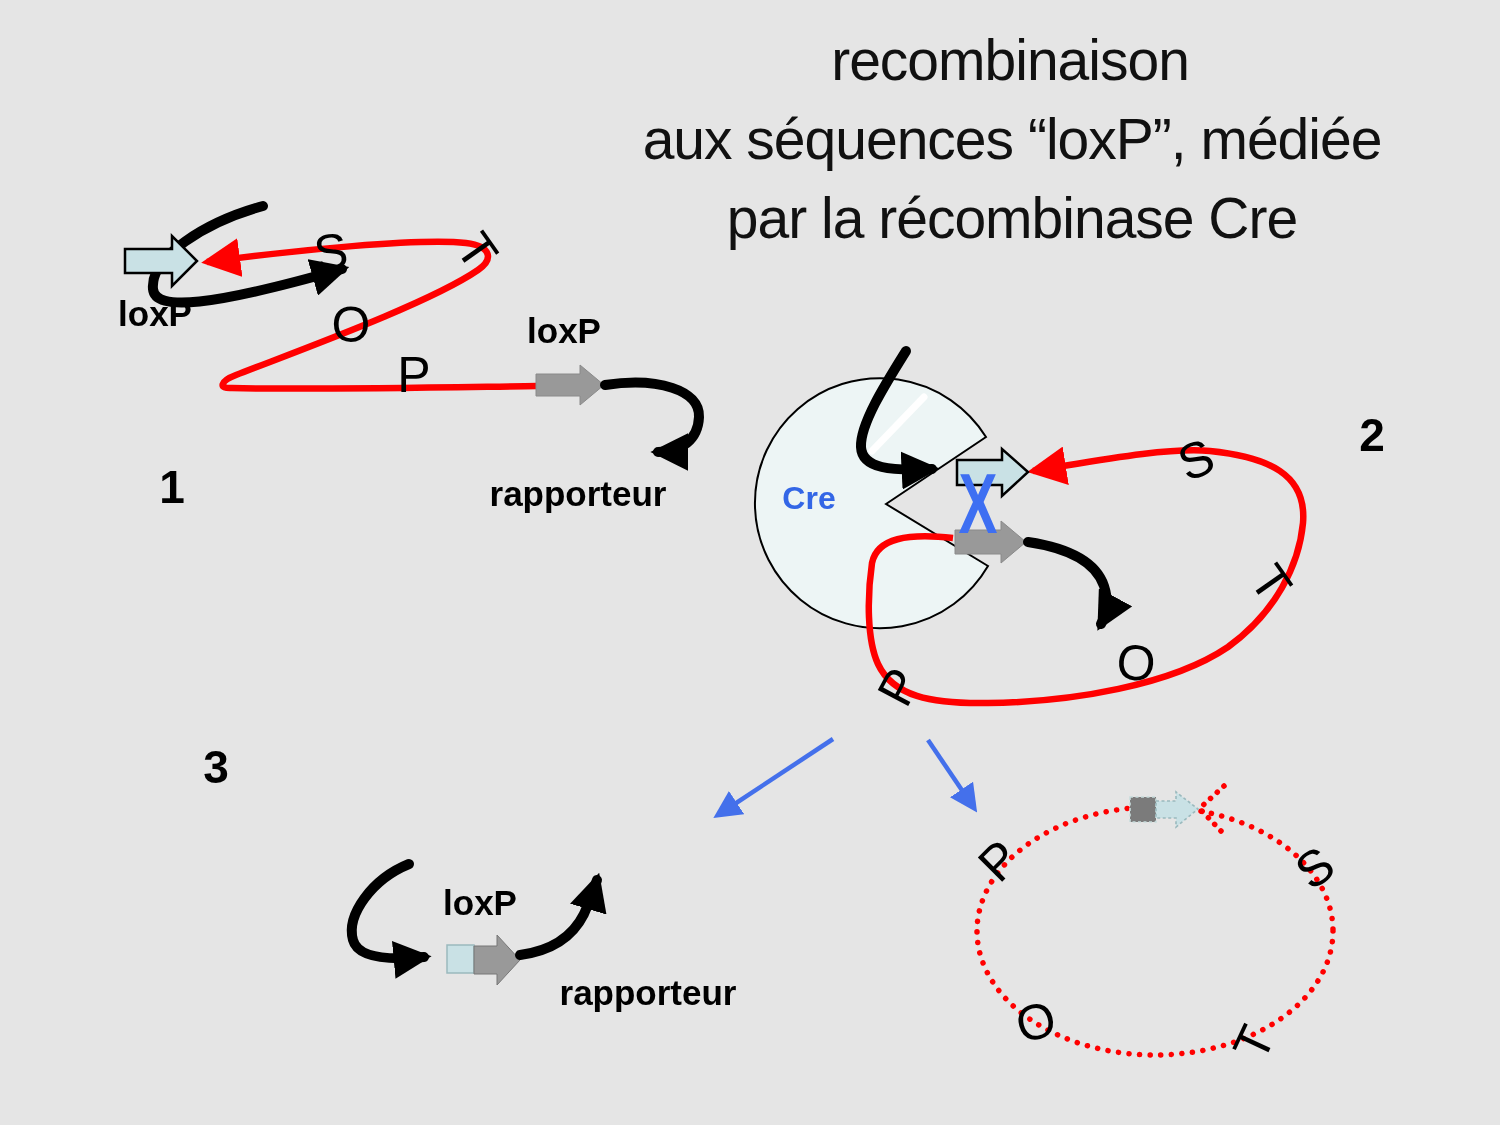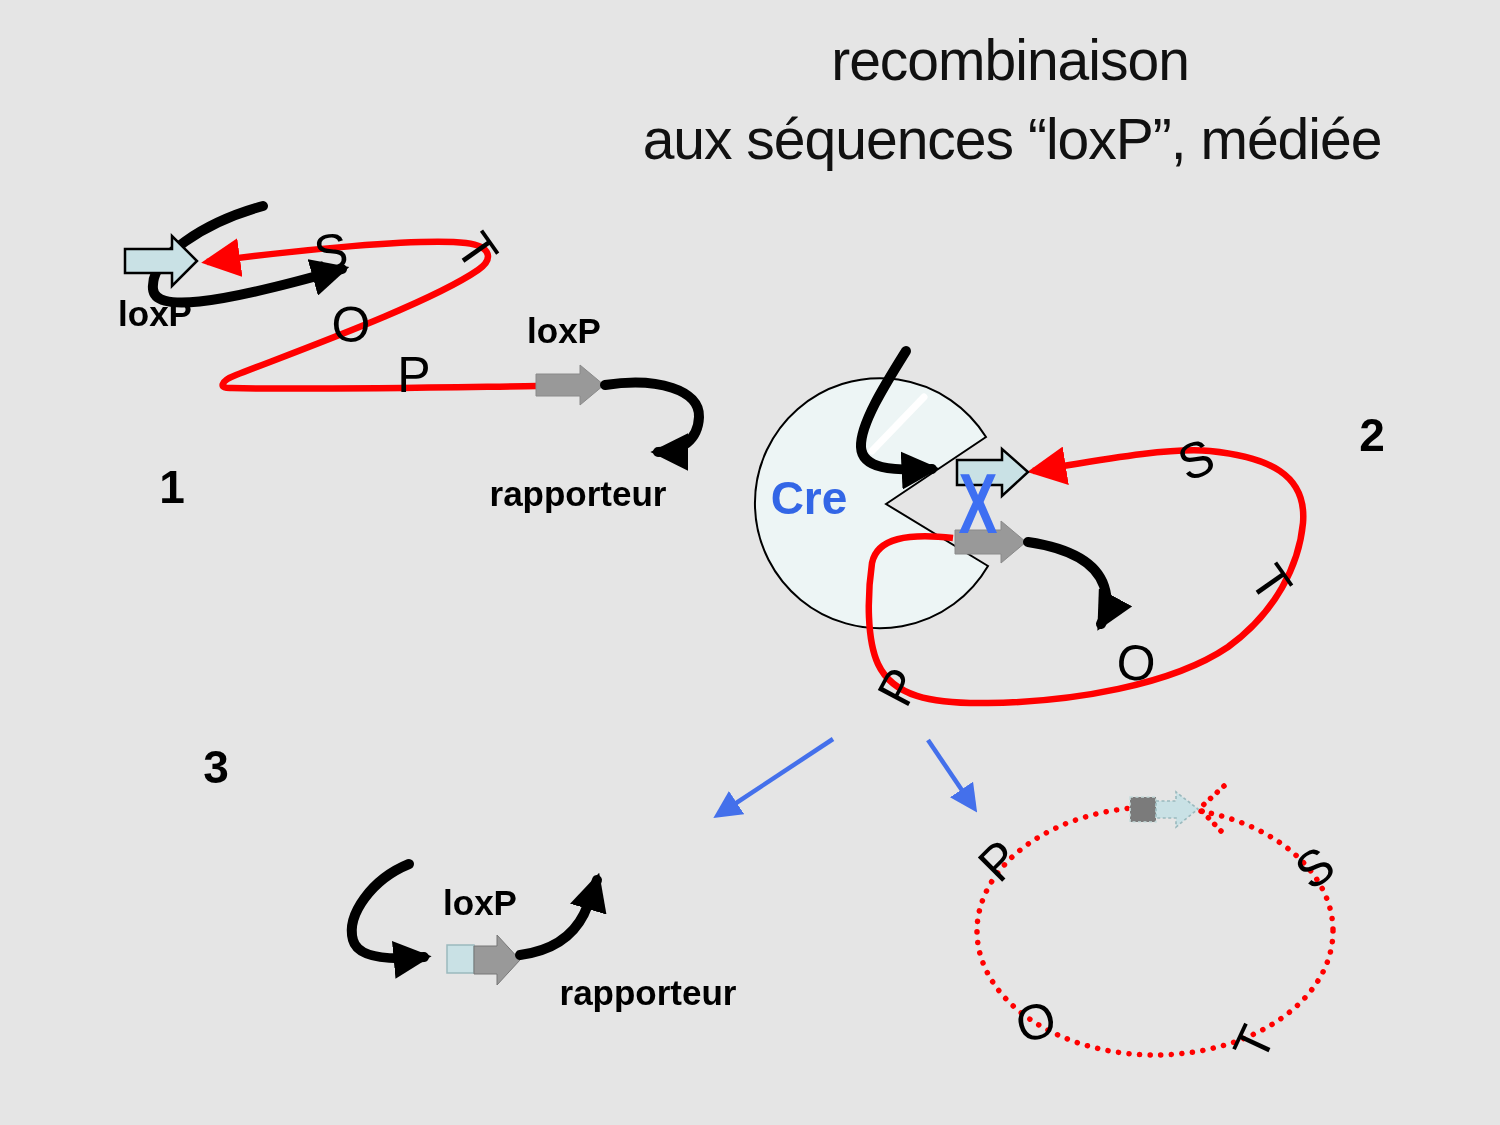--- a/index.html
+++ b/index.html
@@ -4,21 +4,21 @@
 <style>
   html,body{margin:0;padding:0;background:#ffffff;}
   #stage{position:relative;width:1500px;height:1125px;background:#e5e5e5;overflow:hidden;
          font-family:"Liberation Sans", sans-serif;}
   #diagram-svg{position:absolute;left:0;top:0;}
   .lbl{position:absolute;white-space:nowrap;transform:translate(-50%,-50%);color:#000;}
   .title-line{font-size:57px;font-weight:400;letter-spacing:-1px;color:#111;}
   .gene-label{font-size:35px;font-weight:700;}
   .step-num{font-size:46px;font-weight:700;}
   .stop-letter{font-size:50px;font-weight:400;}
-  .cre-label{font-size:46px;font-weight:700;color:#3366E6;text-align:center;}
+  .cre-label{font-size:32px;font-weight:700;color:#3366E6;text-align:center;}
   .x-label{font-size:86px;font-weight:700;color:#3E6FF2;}
 </style>
 </head>
 <body>
 
 <div id="stage">
 
   <svg id="diagram-svg" width="1500" height="1125" viewBox="0 0 1500 1125">
     <defs>
       <marker id="ah-black" viewBox="0 0 10 10" refX="8" refY="5" markerWidth="3.8" markerHeight="3.8" orient="auto-start-reverse">
@@ -74,20 +74,21 @@
     <ellipse cx="1155" cy="931" rx="178" ry="124" fill="none" stroke="#FF0000" stroke-width="5.5" stroke-linecap="round" stroke-dasharray="0.1 10.5"></ellipse>
 
     <rect x="1130" y="797" width="26" height="25" fill="#7B7B7B" stroke="#c8dcdc" stroke-width="1.6" stroke-dasharray="3 2.5"></rect>
     <polygon points="1156,801 1176,801 1176,792 1198,809 1176,827 1176,818 1156,818" fill="#C9E1E5" stroke="#9ab9bd" stroke-width="1.6" stroke-dasharray="3 2.5"></polygon>
 
     <path d="M 1224,786 L 1200,808 M 1221,831 L 1200,809" fill="none" stroke="#FF0000" stroke-width="5.5" stroke-linecap="round" stroke-dasharray="0.1 9"></path>
   </svg>
 
   <div class="lbl title-line" style="left:1010px;top:60px">recombinaison</div>
   <div class="lbl title-line" style="left:1012px;top:139px">aux séquences “loxP”, médiée</div>
+  <div class="lbl title-line" style="left:1012px;top:218px">par la récombinase Cre</div>
 
   <div class="lbl gene-label" style="left:155px;top:314px">loxP</div>
   <div class="lbl gene-label" style="left:564px;top:331px">loxP</div>
   <div class="lbl gene-label" style="left:578px;top:494px">rapporteur</div>
   <div class="lbl step-num" style="left:172px;top:487px">1</div>
   <div class="lbl stop-letter" style="left:331px;top:252px;transform:translate(-50%,-50%) rotate(-8deg)">S</div>
   <div class="lbl stop-letter" style="left:477px;top:251px;transform:translate(-50%,-50%) rotate(55deg)">T</div>
   <div class="lbl stop-letter" style="left:351px;top:325px">O</div>
   <div class="lbl stop-letter" style="left:414px;top:375px">P</div>
 

